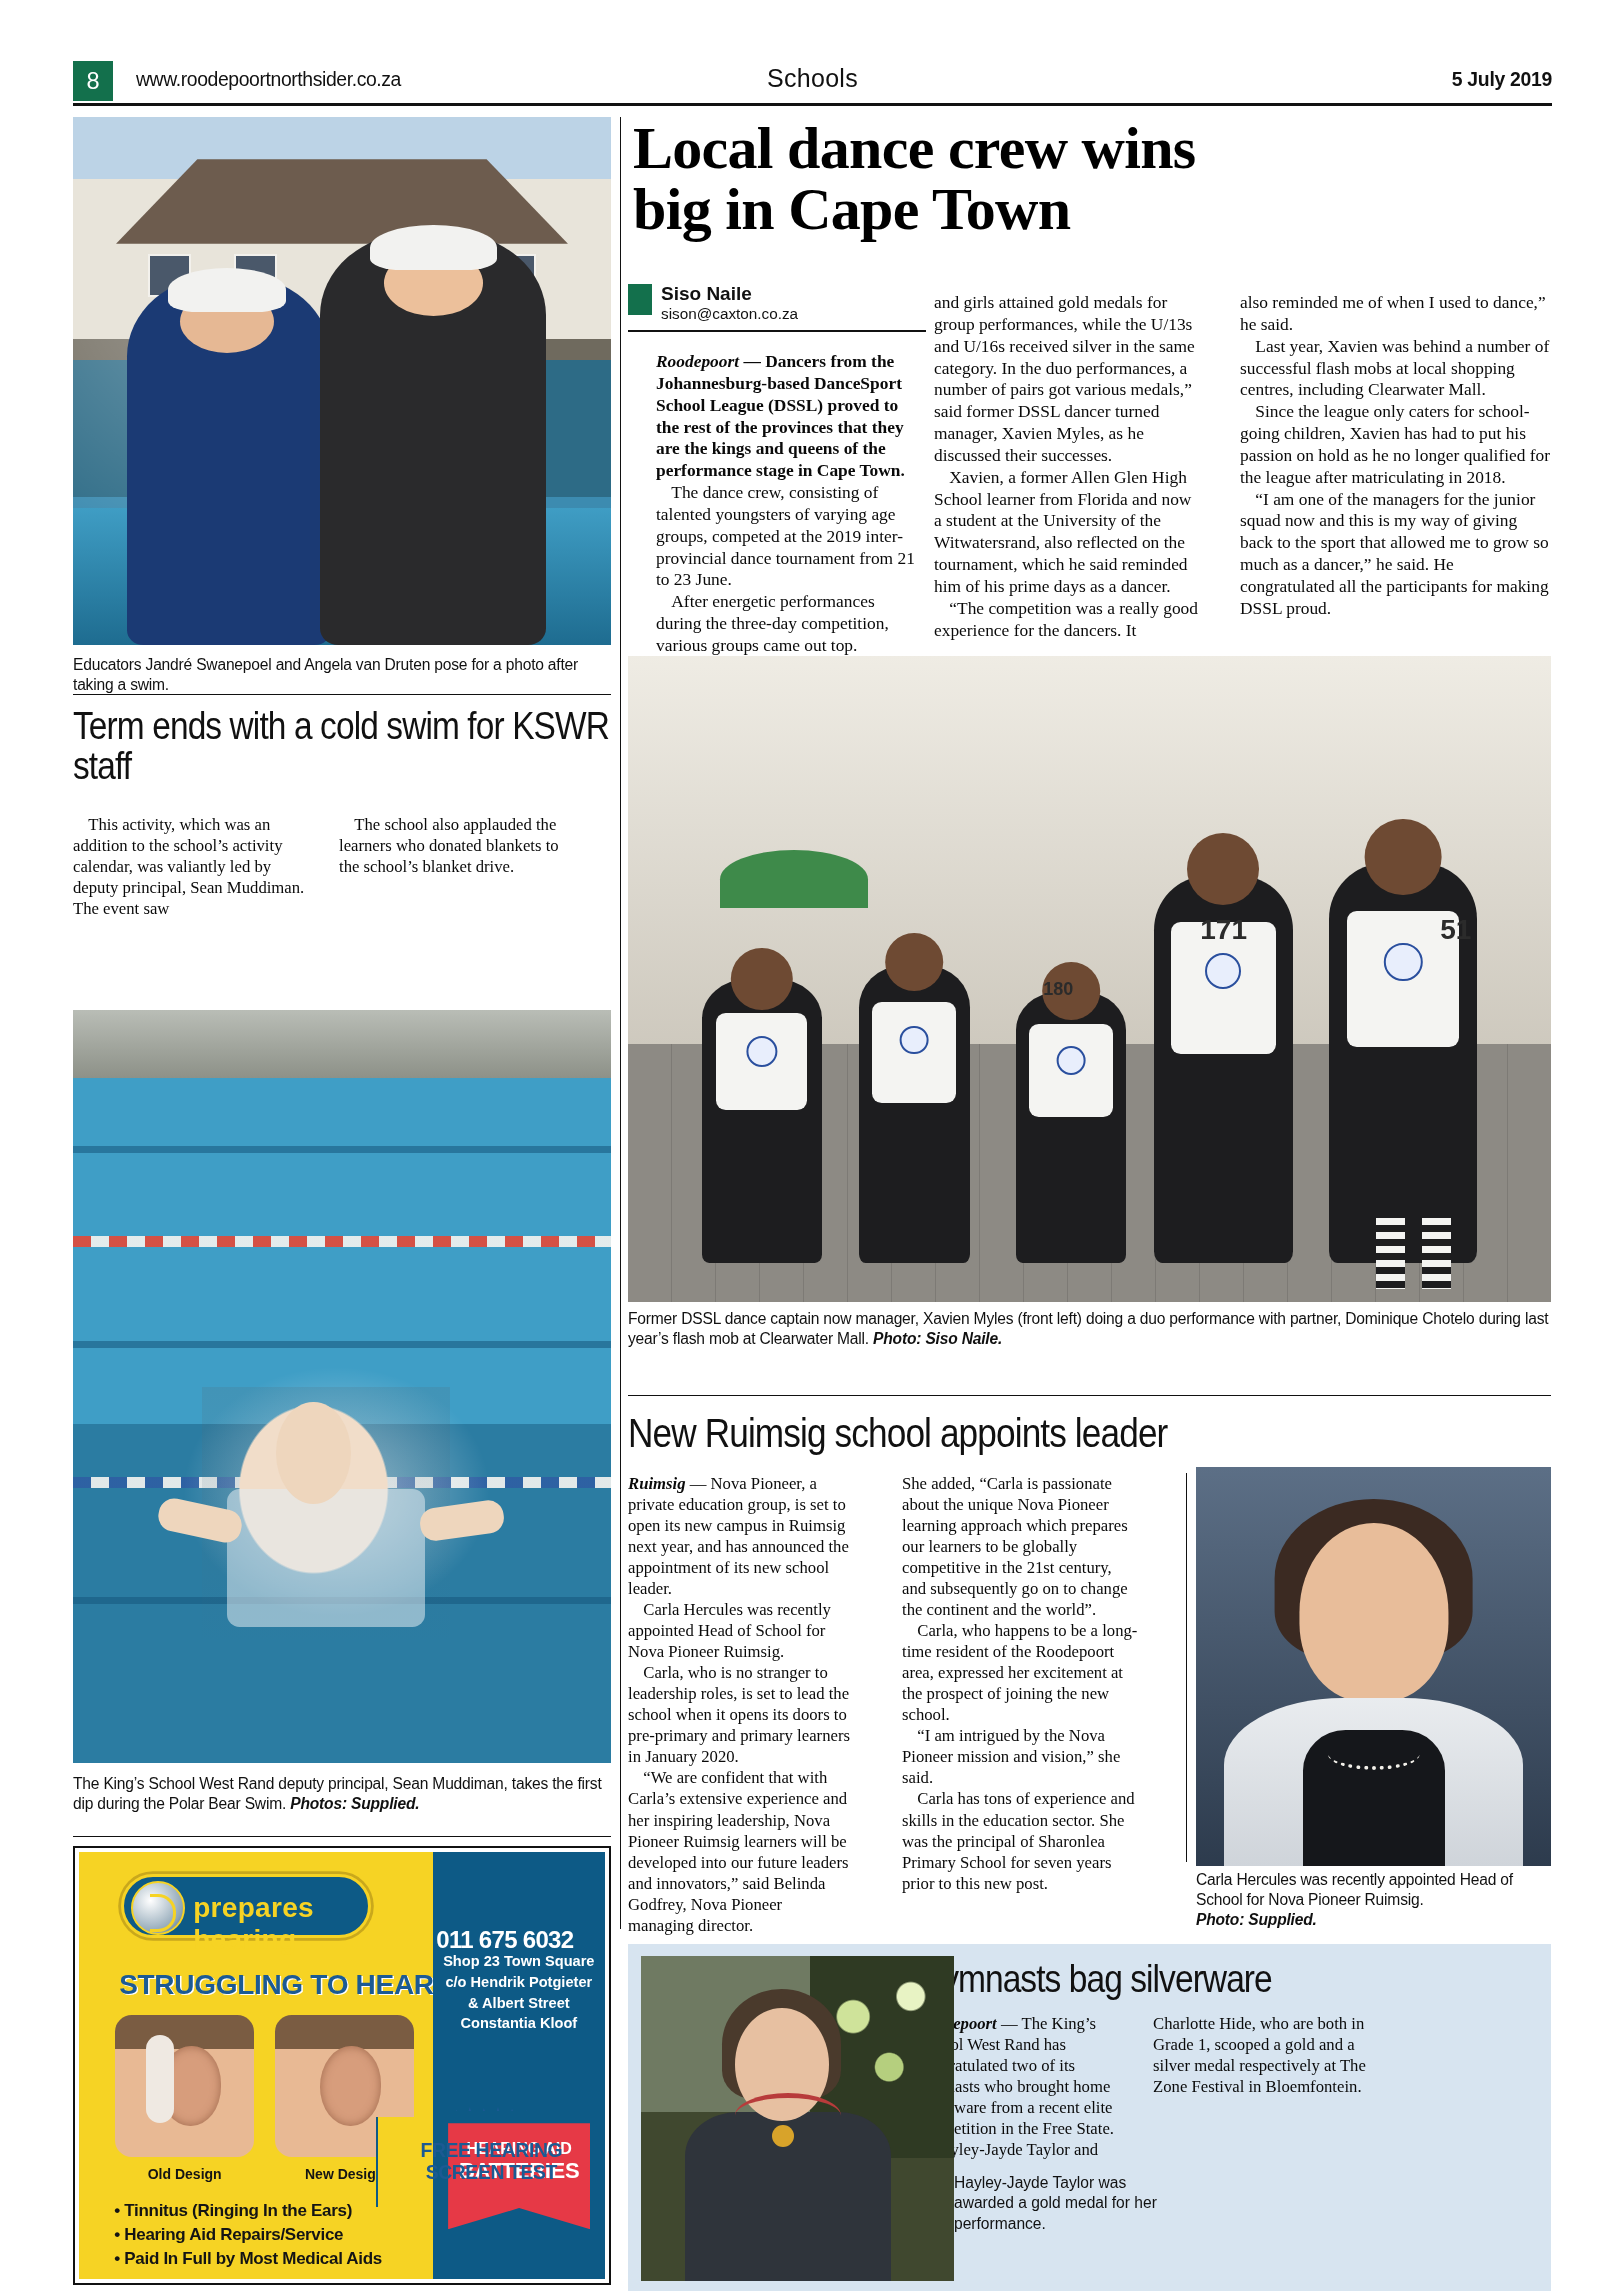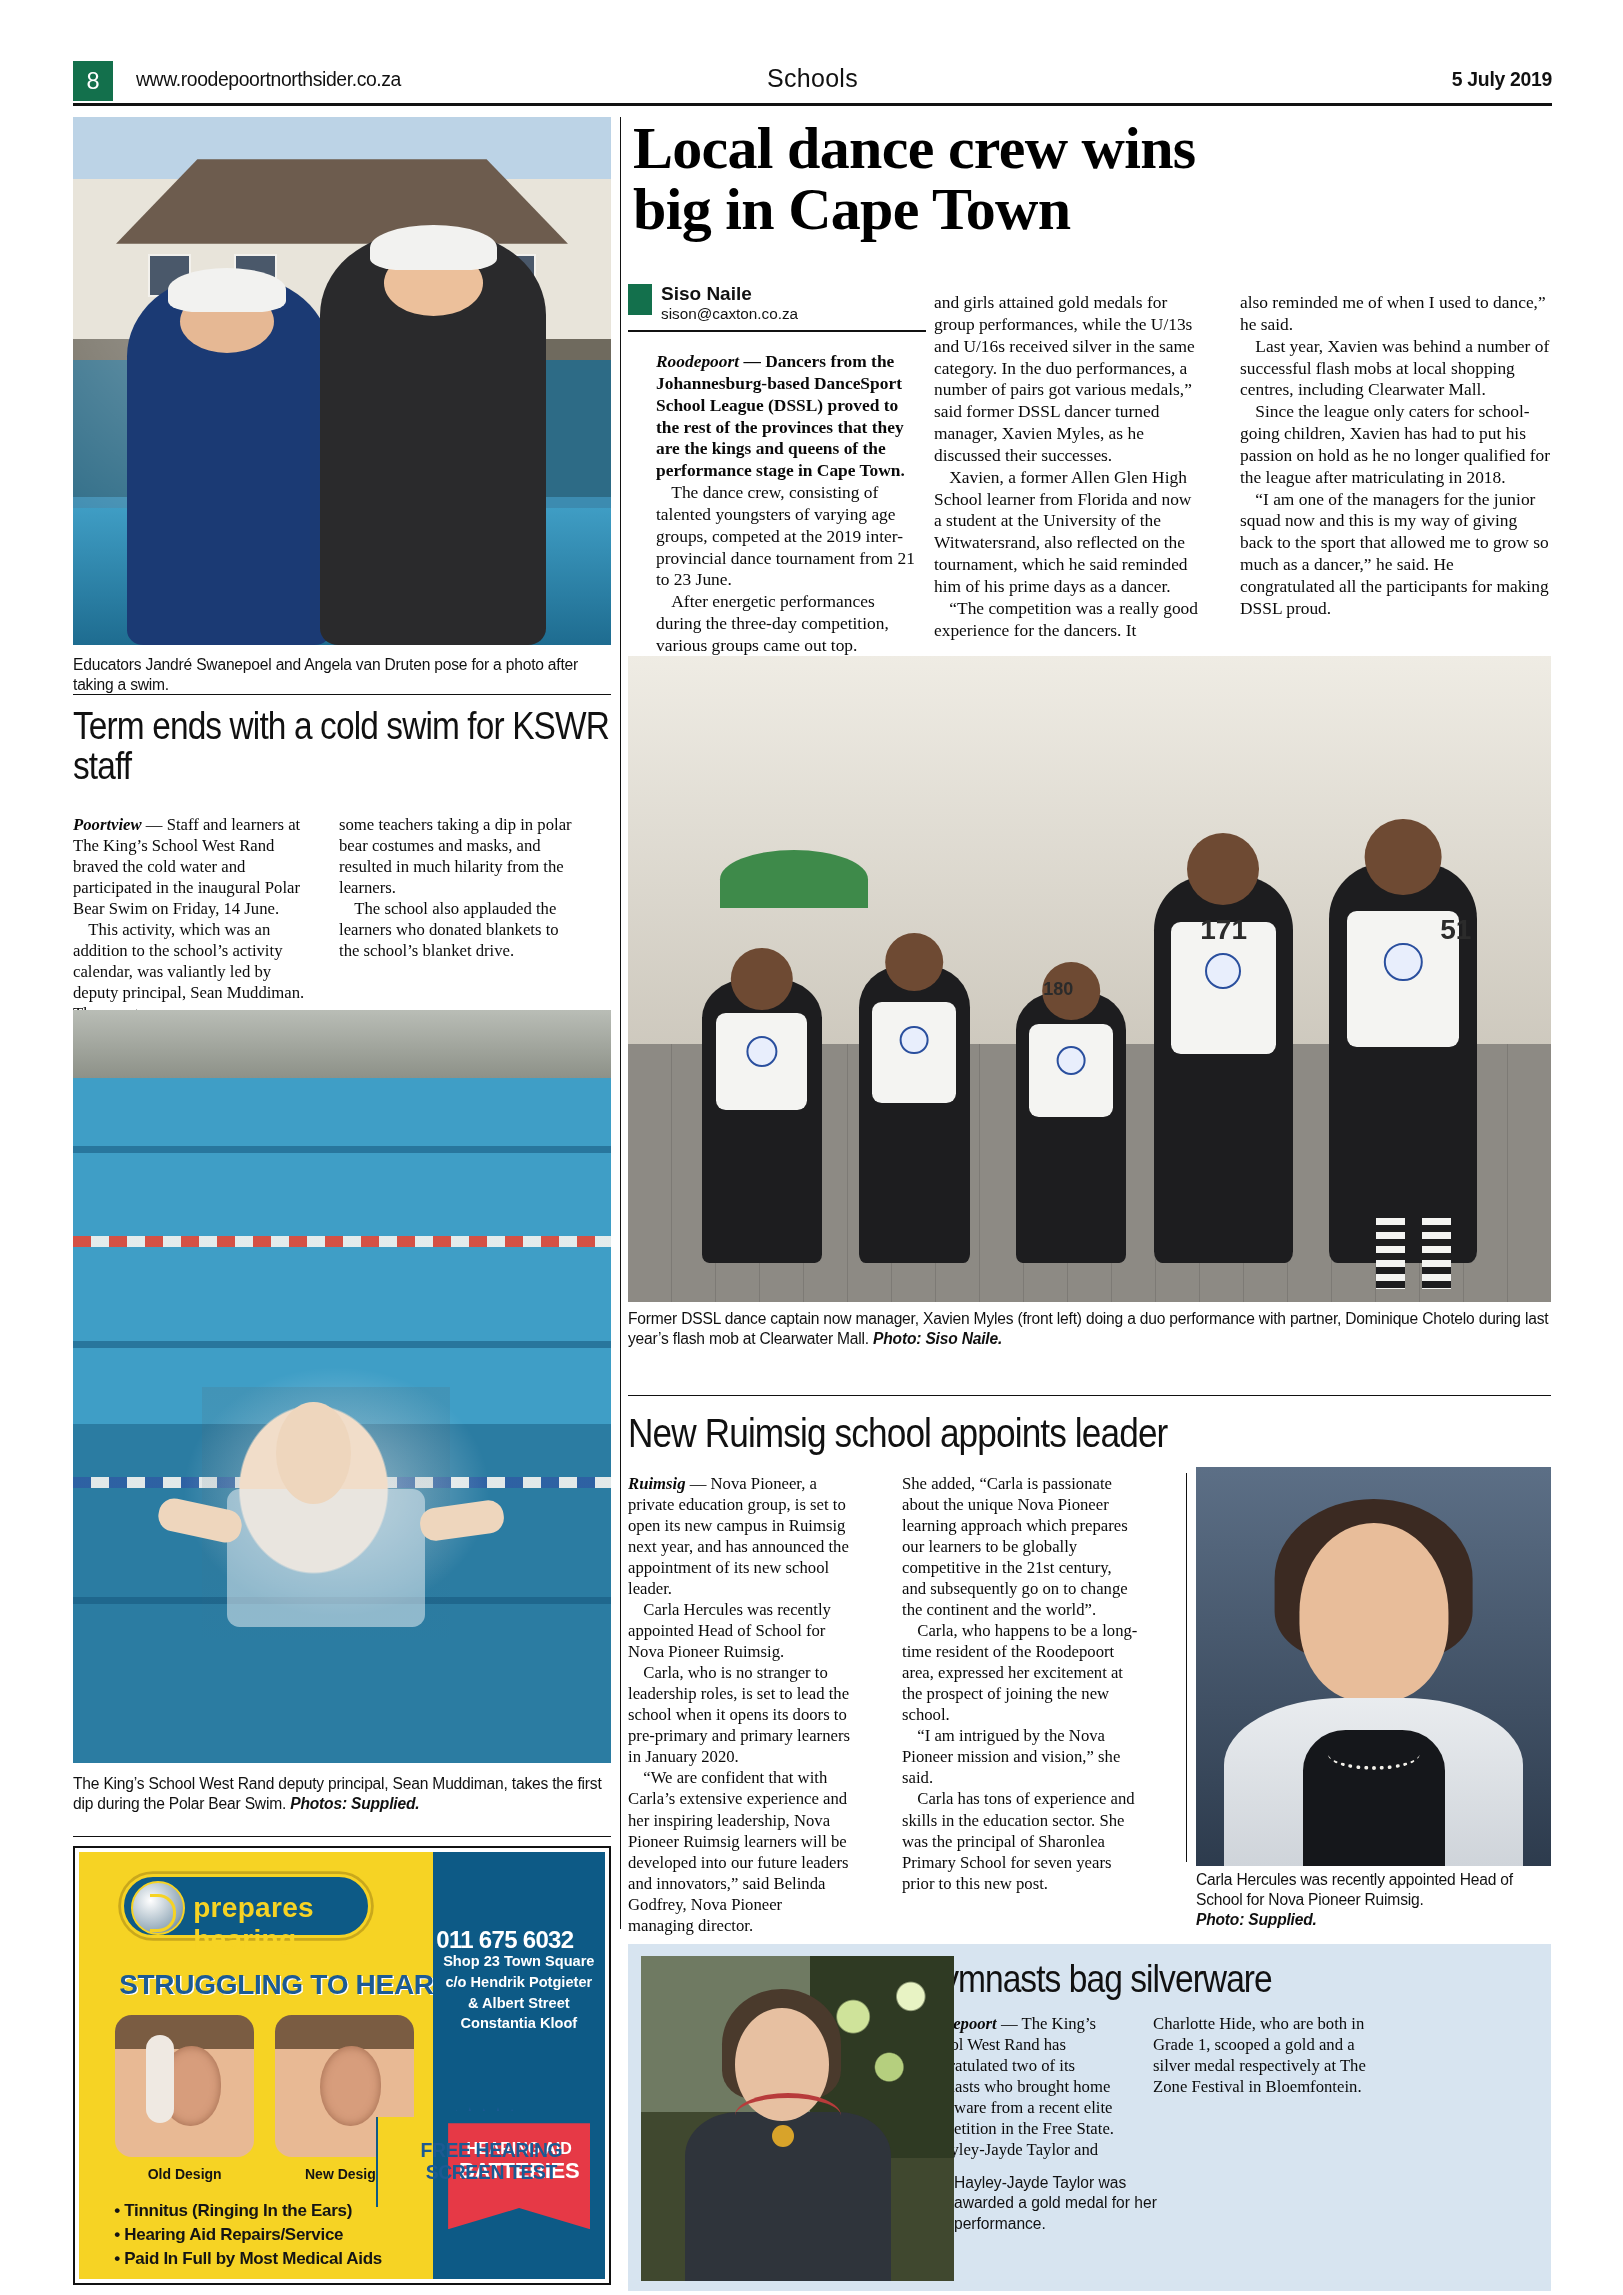--- a/index.html
+++ b/index.html
@@ -469,25 +469,23 @@
         <div class="head"></div>
         <div class="cap"></div>
       </div>
   </div>
 
   <div class="caption" style="left:73px;top:655px;width:538px;">Educators Jandré Swanepoel and Angela van Druten pose for a photo after taking a swim.</div>
 
   <div class="hl-sans" style="left:73px;top:707px;width:680px;font-size:38px;"><span>Term ends with a cold swim for KSWR staff</span></div>
 
   <div class="col col-small" style="left:73px;top:814px;width:244px;">
-    <p class="first"><span class="dl">Poortview</span> <span>—</span><span> Staff and learners at The King’s School West Rand braved the cold water and participated in the inaugural Polar Bear Swim on Friday, 14 June.</span></p>
     <p>This activity, which was an addition to the school’s activity calendar, was valiantly led by deputy principal, Sean Muddiman. The event saw</p>
   </div>
   <div class="col col-small" style="left:339px;top:814px;width:244px;">
-    <p class="first">some teachers taking a dip in polar bear costumes and masks, and resulted in much hilarity from the learners.</p>
     <p>The school also applauded the learners who donated blankets to the school’s blanket drive.</p>
   </div>
 
   <div class="photo" id="photo-pool">
     <div class="deck"></div>
     <div class="lineblue" style="top:18%"></div>
     <div class="lanerope" style="top:30%"></div>
     <div class="lineblue" style="top:44%"></div>
     <div class="lanerope b" style="top:62%"></div>
     <div class="lineblue" style="top:78%"></div>

